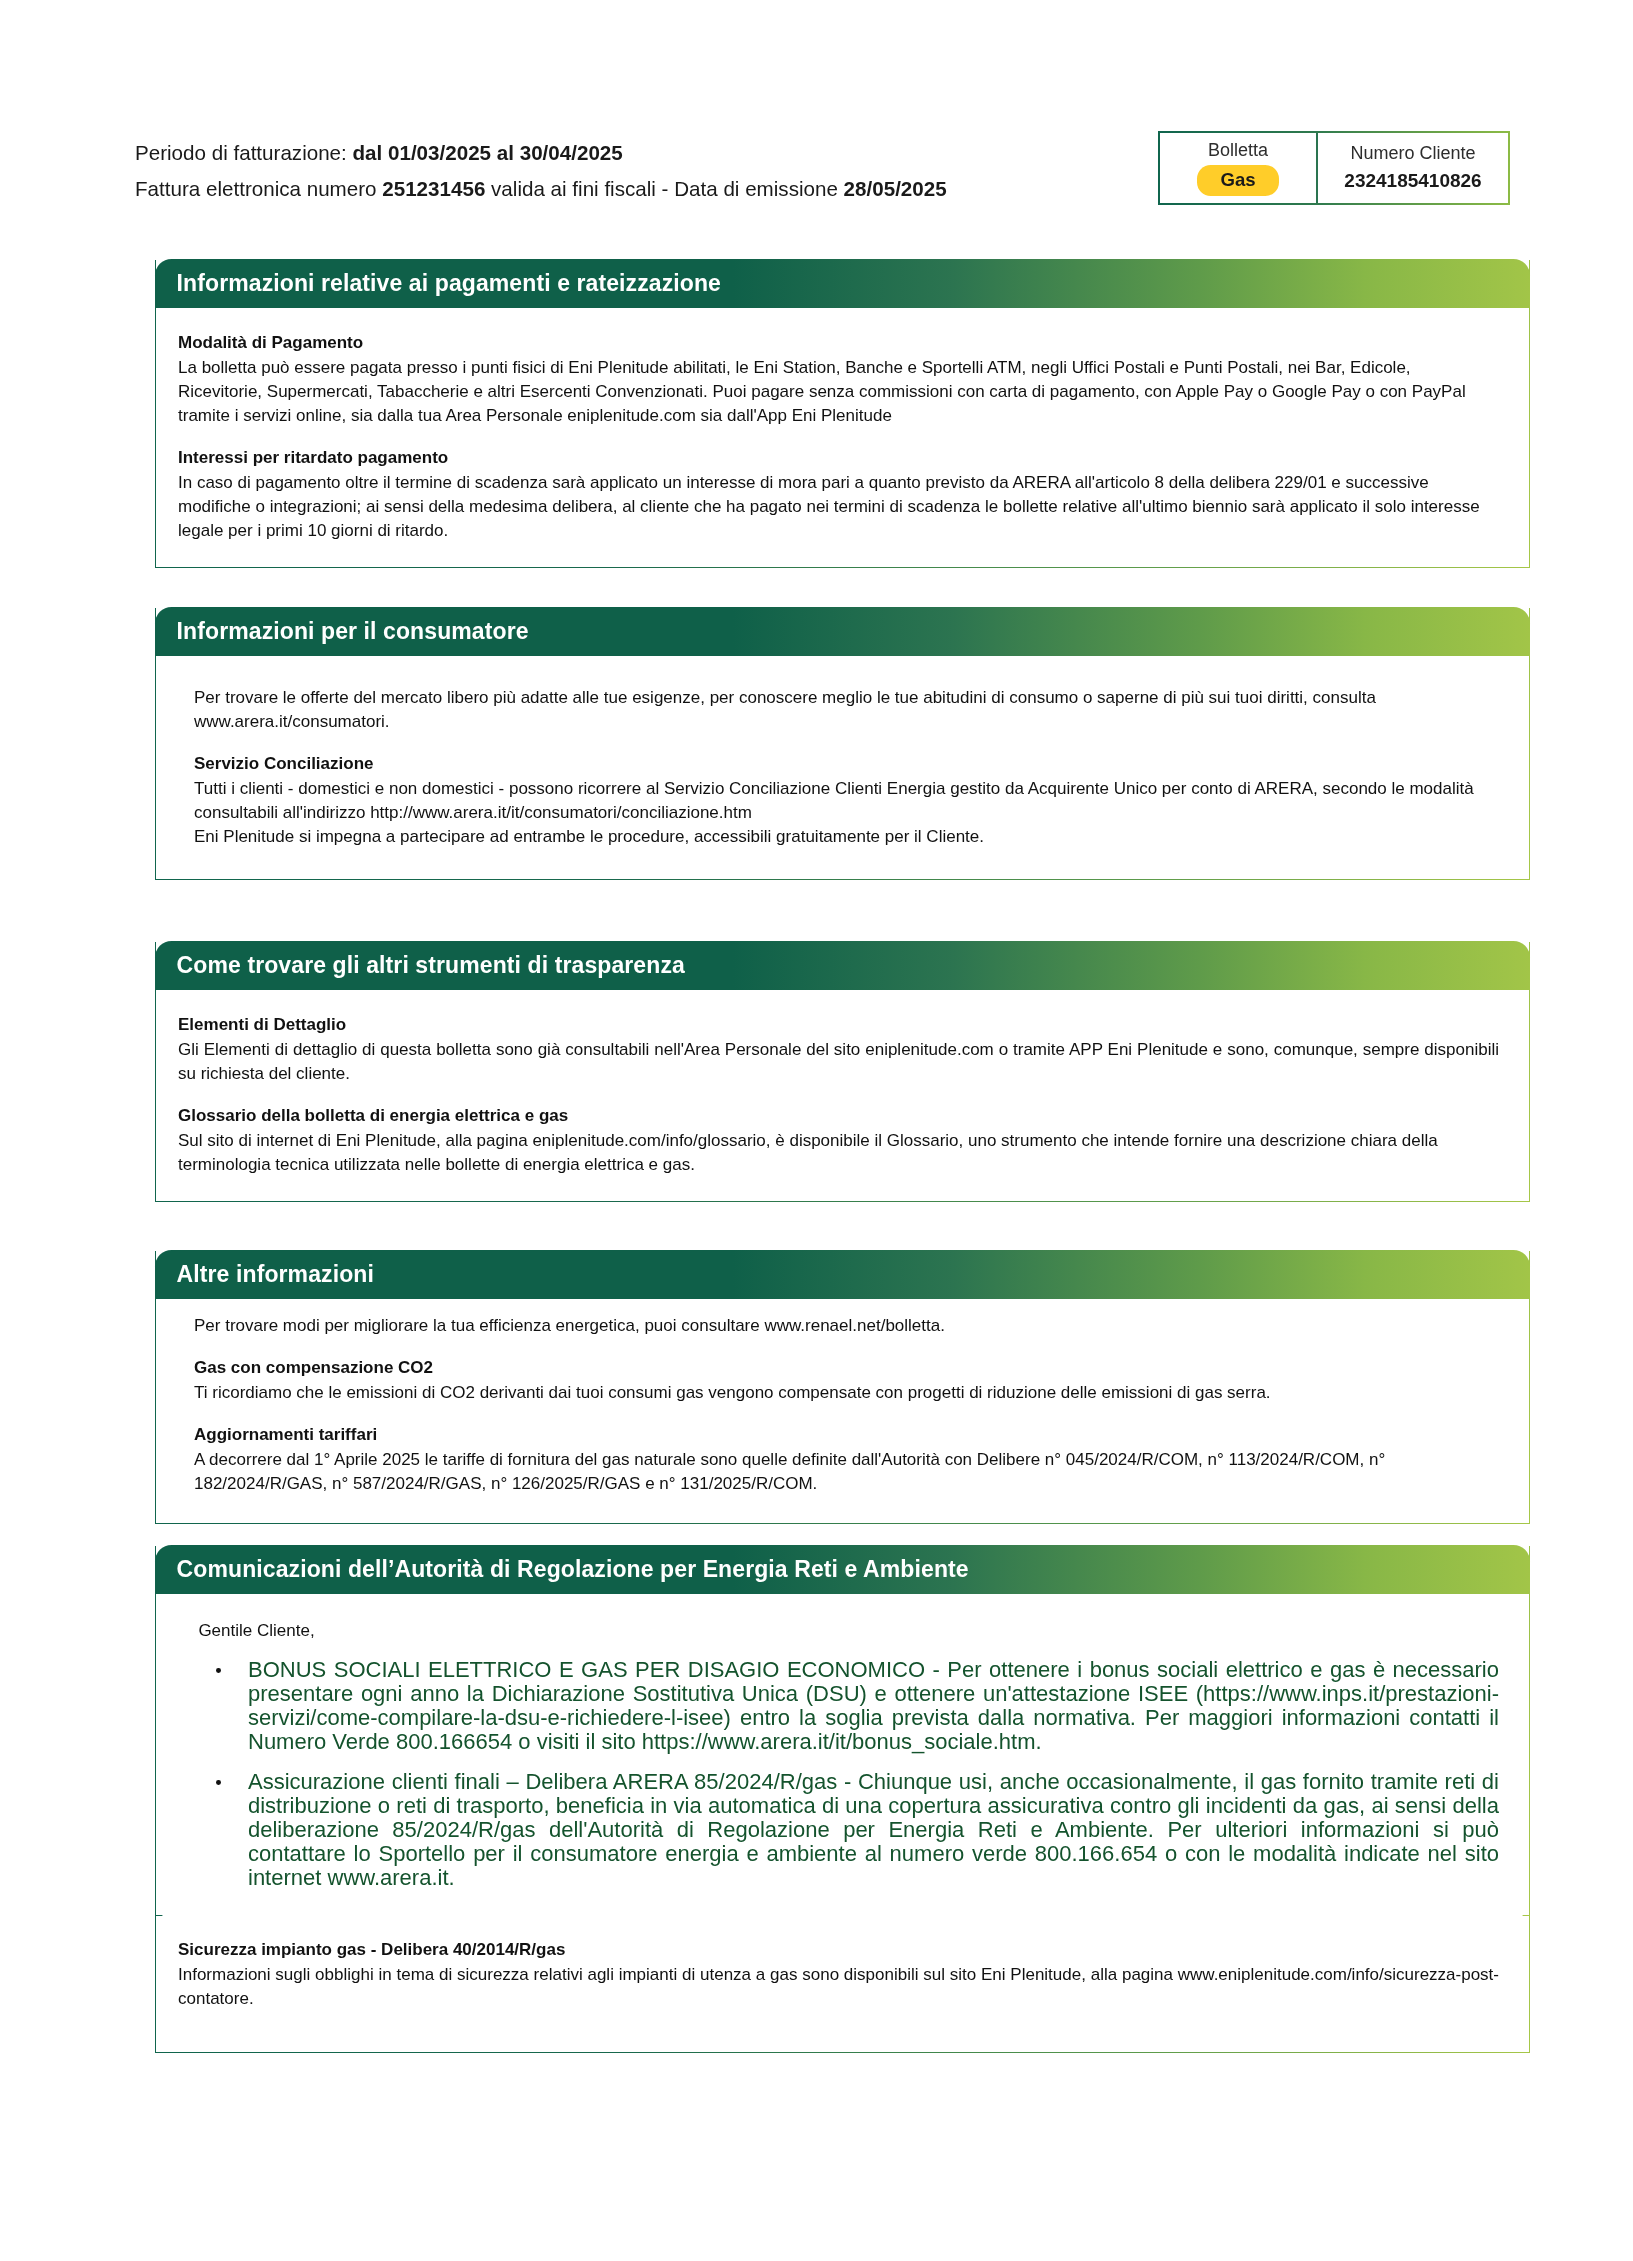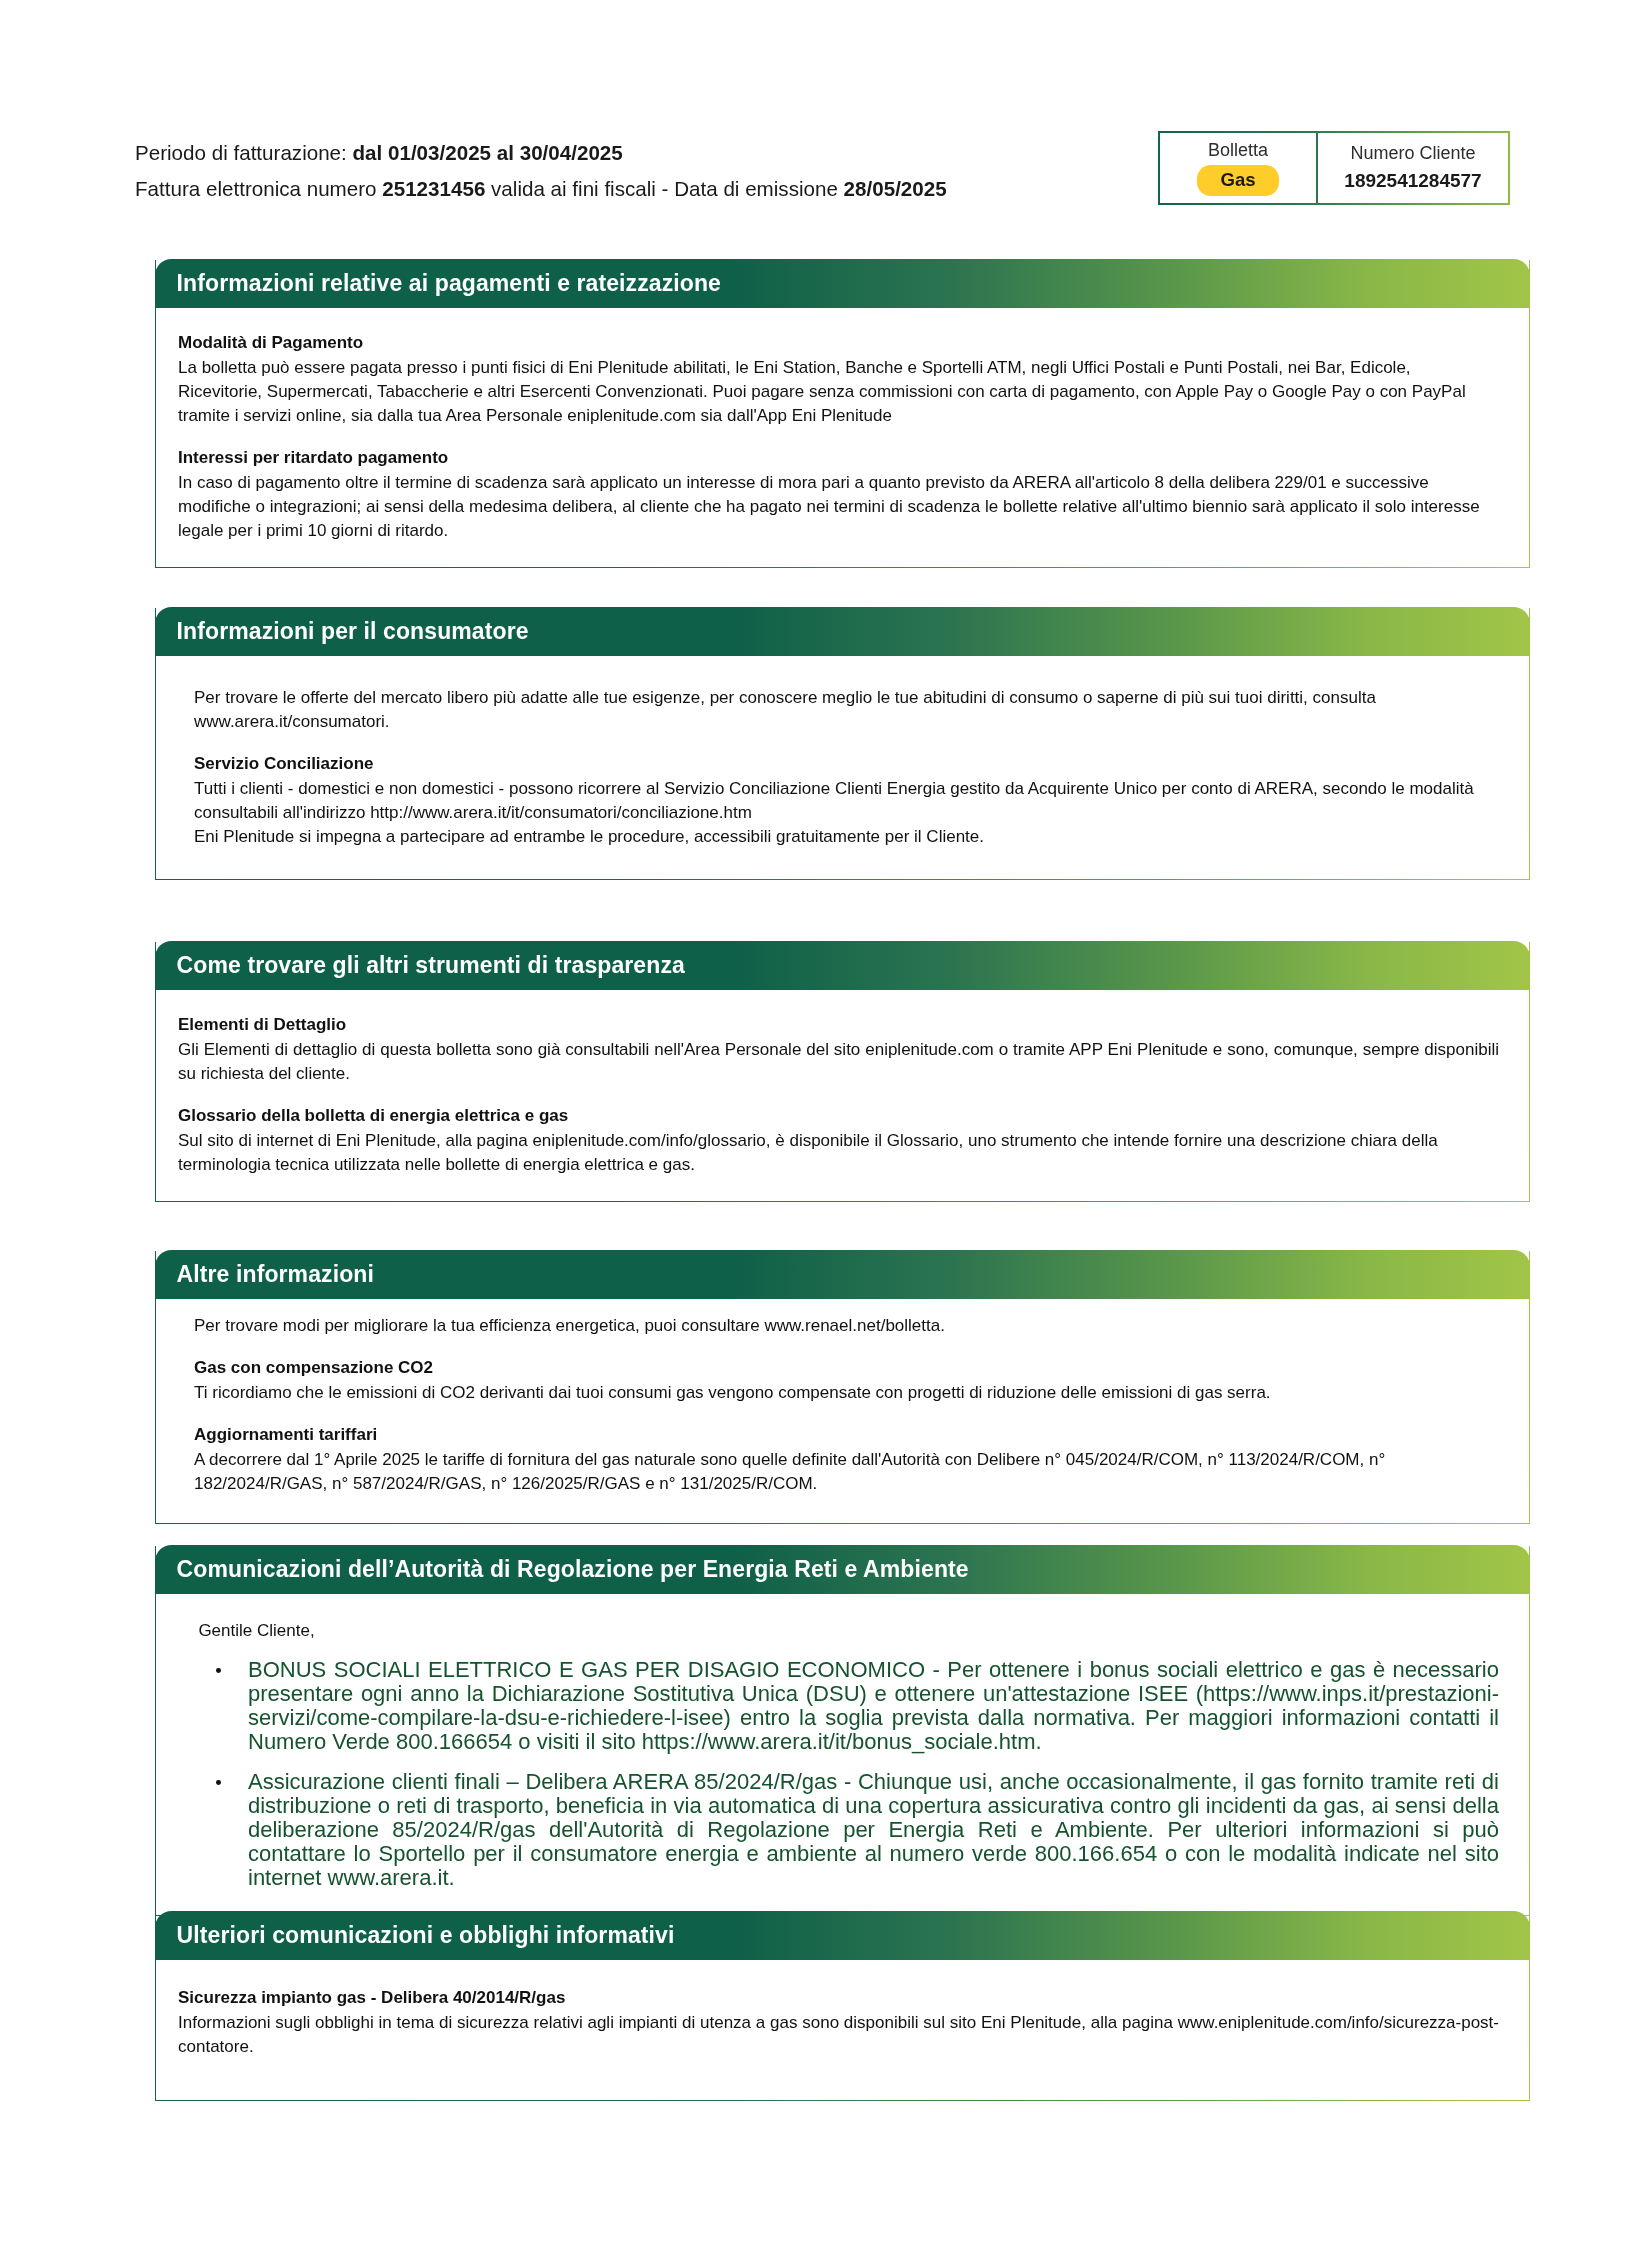--- a/index.html
+++ b/index.html
@@ -201,21 +201,21 @@
       </div>
     </div>
 
     <div class="header-box">
       <div class="header-box-cell left">
         <div class="hb-label">Bolletta</div>
         <div class="hb-chip">Gas</div>
       </div>
       <div class="header-box-cell right">
         <div class="hb-label">Numero Cliente</div>
-        <div class="hb-value">1892541284577</div>
+        <div class="hb-value">2324185410826</div>
       </div>
     </div>
   </div>
 
   <div class="card" style="top:260px;">
     <div class="card-head">
       <div class="card-title">Informazioni relative ai pagamenti e rateizzazione</div>
     </div>
     <div class="card-body indent-1">
       <div class="blk">
@@ -287,23 +287,20 @@
     <div class="card-body" style="padding:25px 30px 25px 30px;">
       <p class="greeting">Gentile Cliente,</p>
       <ul class="bullets">
         <li>BONUS SOCIALI ELETTRICO E GAS PER DISAGIO ECONOMICO - Per ottenere i bonus sociali elettrico e gas è necessario presentare ogni anno la Dichiarazione Sostitutiva Unica (DSU) e ottenere un'attestazione ISEE (https://www.inps.it/prestazioni-servizi/come-compilare-la-dsu-e-richiedere-l-isee) entro la soglia prevista dalla normativa. Per maggiori informazioni contatti il Numero Verde 800.166654 o visiti il sito https://www.arera.it/it/bonus_sociale.htm.</li>
         <li>Assicurazione clienti finali – Delibera ARERA 85/2024/R/gas - Chiunque usi, anche occasionalmente, il gas fornito tramite reti di distribuzione o reti di trasporto, beneficia in via automatica di una copertura assicurativa contro gli incidenti da gas, ai sensi della deliberazione 85/2024/R/gas dell'Autorità di Regolazione per Energia Reti e Ambiente. Per ulteriori informazioni si può contattare lo Sportello per il consumatore energia e ambiente al numero verde 800.166.654 o con le modalità indicate nel sito internet www.arera.it.</li>
       </ul>
     </div>
   </div>
 
   <div class="card" style="top:1912px;">
-    <div class="card-head">
-      <div class="card-title">Ulteriori comunicazioni e obblighi informativi</div>
-    </div>
     <div class="card-body indent-1" style="padding-top:26px;padding-bottom:41px;">
       <div class="blk">
         <div class="sub-head">Sicurezza impianto gas - Delibera 40/2014/R/gas</div>
         <p class="para justify">Informazioni sugli obblighi in tema di sicurezza relativi agli impianti di utenza a gas sono disponibili sul sito Eni Plenitude, alla pagina www.eniplenitude.com/info/sicurezza-post-contatore.</p>
       </div>
     </div>
   </div>
 
 </div>
 

